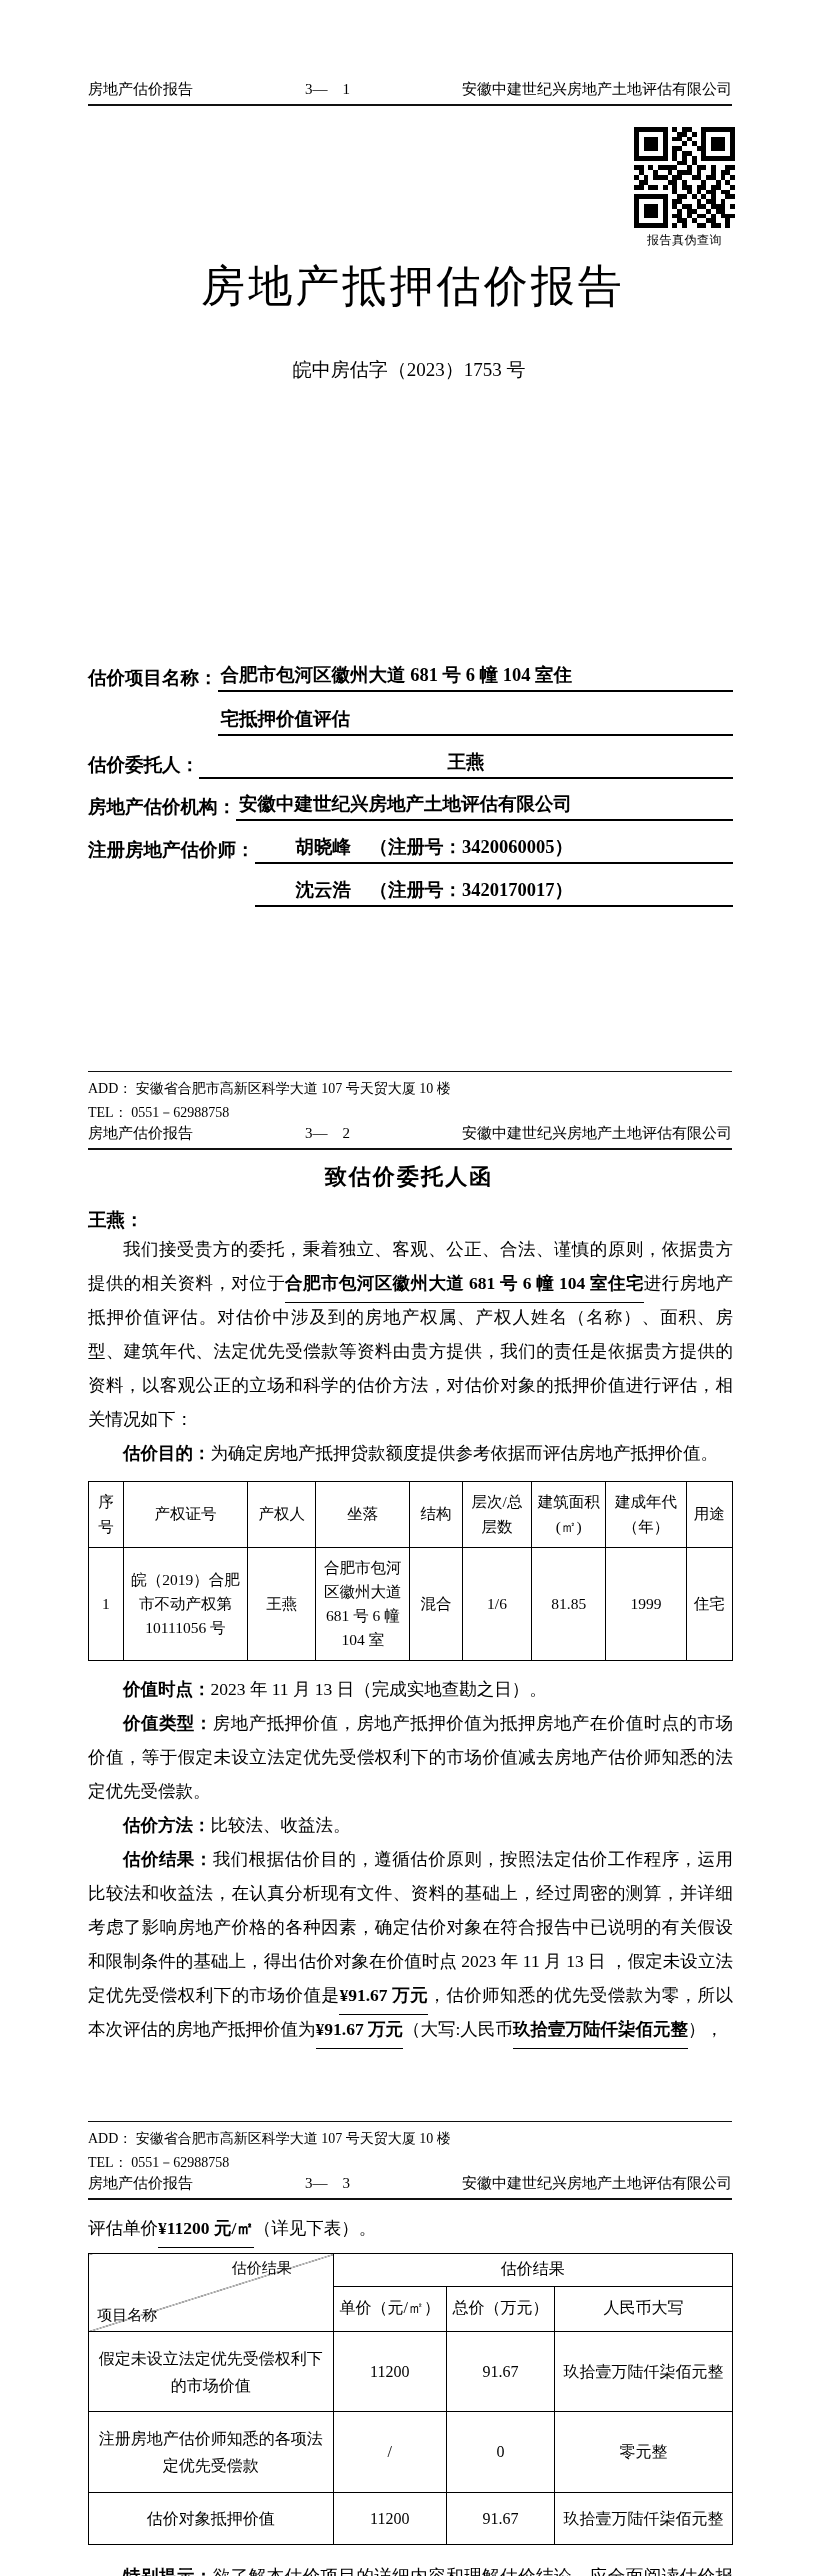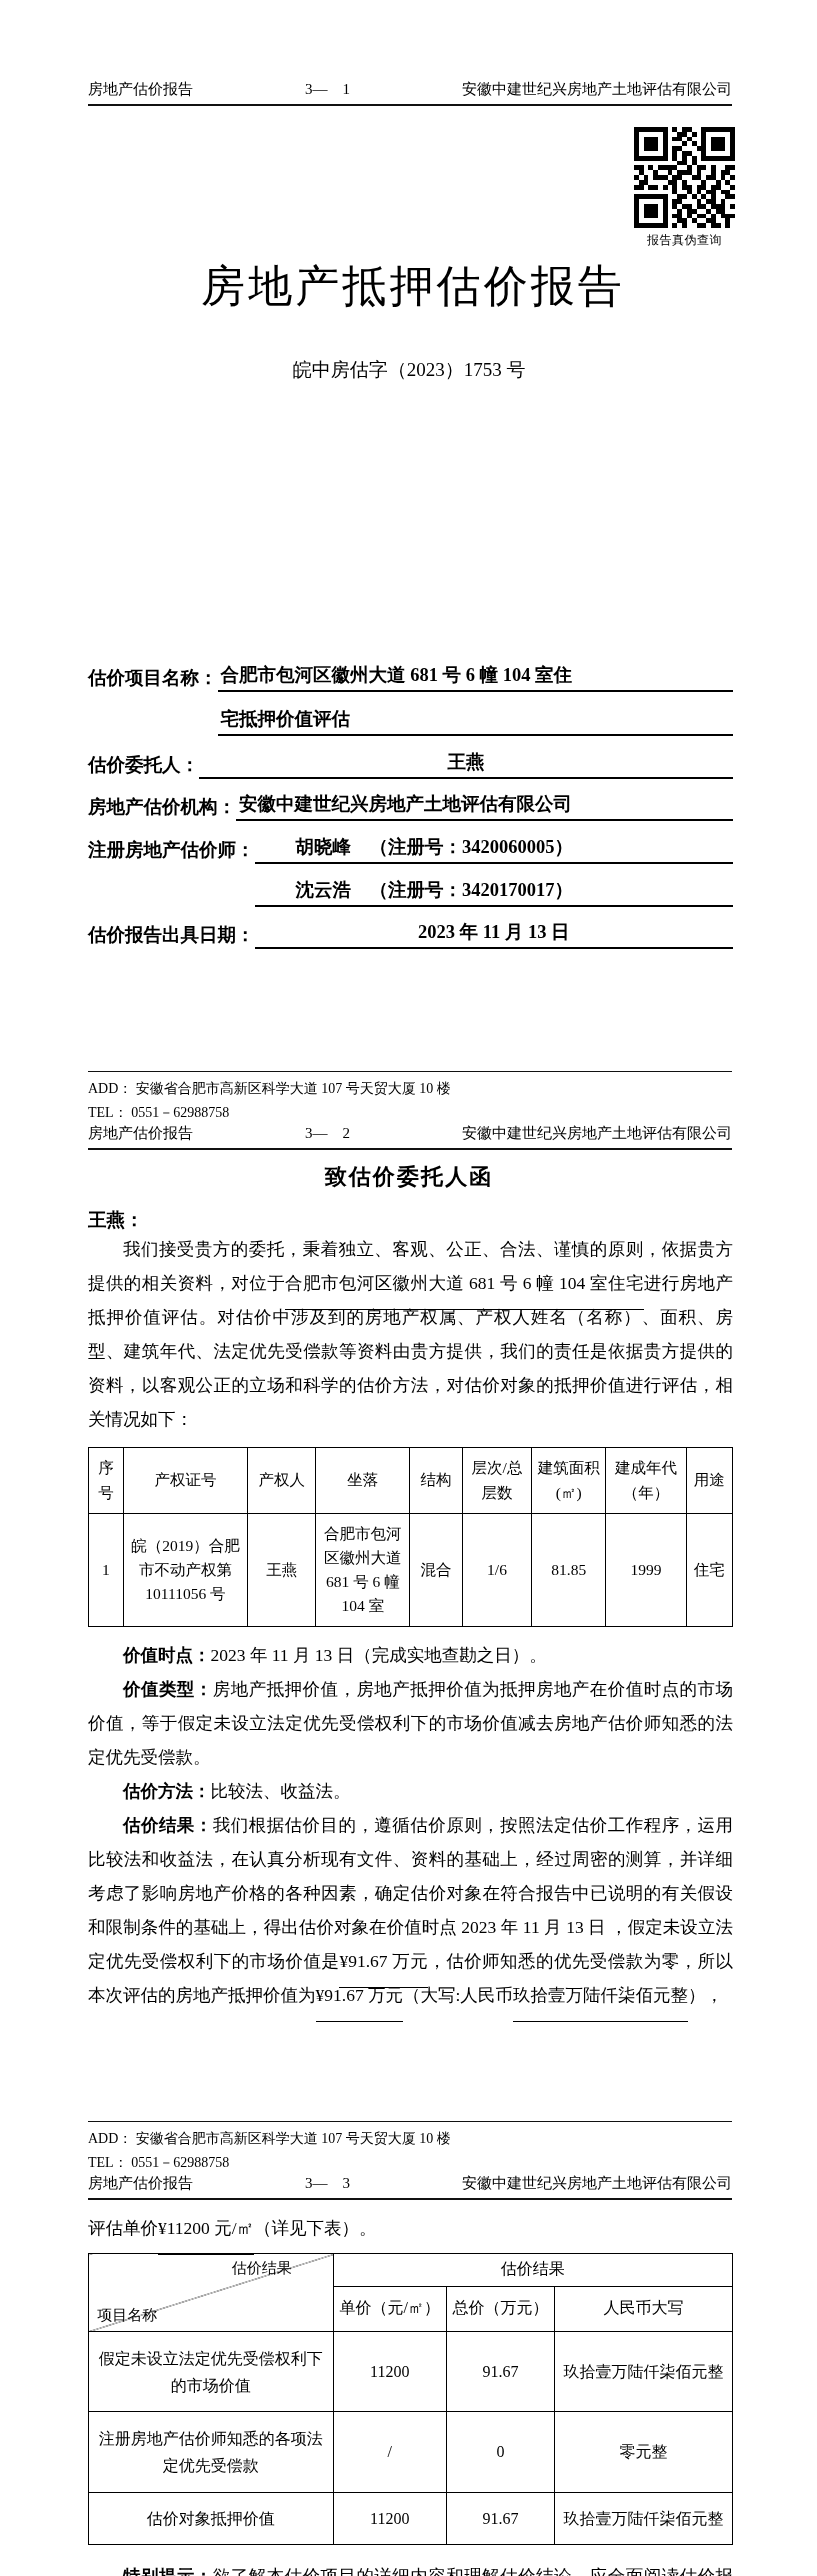--- a/index.html
+++ b/index.html
@@ -26,21 +26,21 @@
   .fvalue{flex:1;border-bottom:2.1px solid #000;padding:0 3.1px 3.1px;white-space:nowrap;}
   .tl{text-align:left}.tc{text-align:center}
   .ind{padding-left:41px;}
   
   .letter-title{position:absolute;top:1162px;left:0;width:100%;text-align:center;
                 font-size:22px;font-weight:bold;letter-spacing:2.1px;}
   .greeting{position:absolute;left:88px;top:1207px;font-size:18.5px;font-weight:bold;}
   .flow{position:absolute;left:88px;width:645px;}
   .lp{margin:0;font-size:17.5px;line-height:34px;text-align:justify;text-indent:2em;}
   .seg-b{font-weight:bold;}
-  .seg-bu{font-weight:normal;border-bottom:1.5px solid #000;padding-bottom:16px;}
+  .seg-bu{font-weight:bold;border-bottom:1.5px solid #000;padding-bottom:9px;}
   
   .t1{width:100%;border-collapse:collapse;margin:11.3px 0;font-size:15.5px;border-radius:9px;}
   .t1 th,.t1 td{border:1px solid #000;text-align:center;vertical-align:middle;
                 padding:8.2px 3.1px;line-height:1.55;font-weight:normal;}
   
   .t2{width:100%;border-collapse:collapse;margin:8.2px 0 13.4px;font-size:16px;padding-left:39px;}
   .t2 th,.t2 td{border:1px solid #000;text-align:center;vertical-align:middle;font-weight:normal;}
   .t2 .group{padding:4.1px 3.1px;}
   .t2 .colh{padding:10.3px 3.1px;}
   .t2 td{padding:12.4px 4.1px;line-height:1.7;}
@@ -527,41 +527,38 @@
     <span class="fvalue tl">安徽中建世纪兴房地产土地评估有限公司</span>
   </div>
   <div class="frow" style="top:832px">
     <span class="flabel">注册房地产估价师：</span>
     <span class="fvalue tl ind">胡晓峰　（注册号：3420060005）</span>
   </div>
   <div class="frow" style="top:875px">
     <span class="fspacer">注册房地产估价师：</span>
     <span class="fvalue tl ind">沈云浩　（注册号：3420170017）</span>
   </div>
-  <div class="frow" style="top:917px">
-    <span class="flabel">估价报告出具日期：</span>
-    <span class="fvalue tc">2023 年 11 月 13 日</span>
-  </div>
 
   <footer class="page-foot" style="top:1071px">
     <div>ADD： 安徽省合肥市高新区科学大道 107 号天贸大厦 10 楼</div>
     <div>TEL： 0551－62988758</div>
   </footer>
 
   <header class="page-head" style="top:1124px">
     <span>房地产估价报告</span>
     <span>3—　2</span>
     <span>安徽中建世纪兴房地产土地评估有限公司</span>
   </header>
 
   <div class="letter-title">致估价委托人函</div>
   <div class="greeting">王燕：</div>
 
   <div class="flow" style="top:1232px">
     <p class="lp"><span>我们接受贵方的委托，秉着独立、客观、公正、合法、谨慎的原则，依据贵方提供的相关资料，对位于</span><span class="seg-bu">合肥市包河区徽州大道 681 号 6 幢 104 室住宅</span><span>进行房地产抵押价值评估。对估价中涉及到的房地产权属、产权人姓名（名称）、面积、房型、建筑年代、法定优先受偿款等资料由贵方提供，我们的责任是依据贵方提供的资料，以客观公正的立场和科学的估价方法，对估价对象的抵押价值进行评估，相关情况如下：</span></p>
+    <p class="lp"><span class="seg-b">估价目的：</span><span>为确定房地产抵押贷款额度提供参考依据而评估房地产抵押价值。</span></p>
 
     <table class="t1">
       <colgroup>
         <col style="width:5.2%">
           <col style="width:18.5%">
           <col style="width:10.2%">
         <col style="width:14%">
           <col style="width:7.8%">
           <col style="width:10.4%">
         <col style="width:11%">

